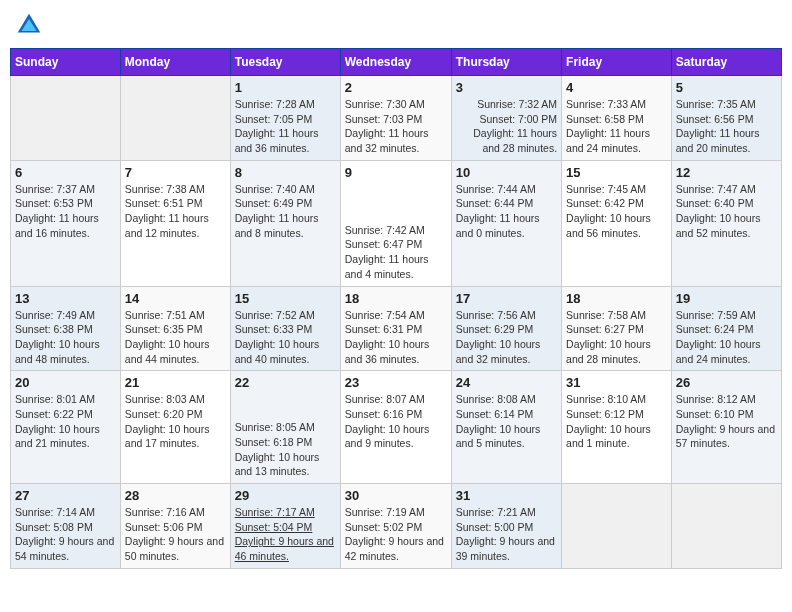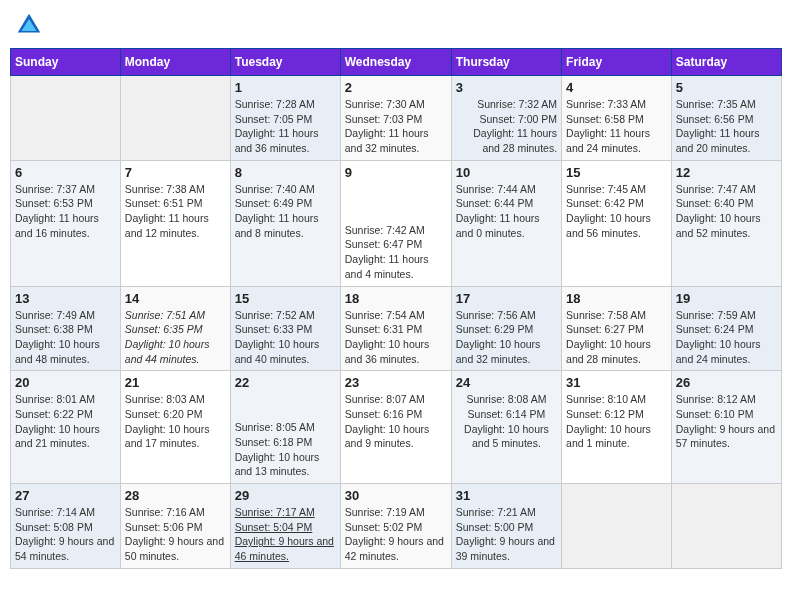--- a/index.html
+++ b/index.html
@@ -206,21 +206,21 @@
       </tr>
       <tr>
         <td>
           <div class="day-number">13</div>
           <div class="day-info" style="white-space: pre-line;">Sunrise: 7:49 AM
 Sunset: 6:38 PM
 Daylight: 10 hours and 48 minutes.</div>
         </td>
         <td>
           <div class="day-number">14</div>
-          <div class="day-info" style="white-space: pre-line; font-style: italic;">Sunrise: 7:51 AM
+          <div class="day-info" style="white-space: pre-line;">Sunrise: 7:51 AM
 Sunset: 6:35 PM
 Daylight: 10 hours and 44 minutes.</div>
         </td>
         <td>
           <div class="day-number">15</div>
           <div class="day-info" style="white-space: pre-line;">Sunrise: 7:52 AM
 Sunset: 6:33 PM
 Daylight: 10 hours and 40 minutes.</div>
         </td>
         <td>
@@ -268,21 +268,21 @@
 Daylight: 10 hours and 13 minutes.</div>
         </td>
         <td>
           <div class="day-number">23</div>
           <div class="day-info" style="white-space: pre-line;">Sunrise: 8:07 AM
 Sunset: 6:16 PM
 Daylight: 10 hours and 9 minutes.</div>
         </td>
         <td>
           <div class="day-number">24</div>
-          <div class="day-info" style="white-space: pre-line; text-align: center;">Sunrise: 8:08 AM
+          <div class="day-info" style="white-space: pre-line;">Sunrise: 8:08 AM
 Sunset: 6:14 PM
 Daylight: 10 hours and 5 minutes.</div>
         </td>
         <td>
           <div class="day-number">31</div>
           <div class="day-info" style="white-space: pre-line;">Sunrise: 8:10 AM
 Sunset: 6:12 PM
 Daylight: 10 hours and 1 minute.</div>
         </td>
         <td>

